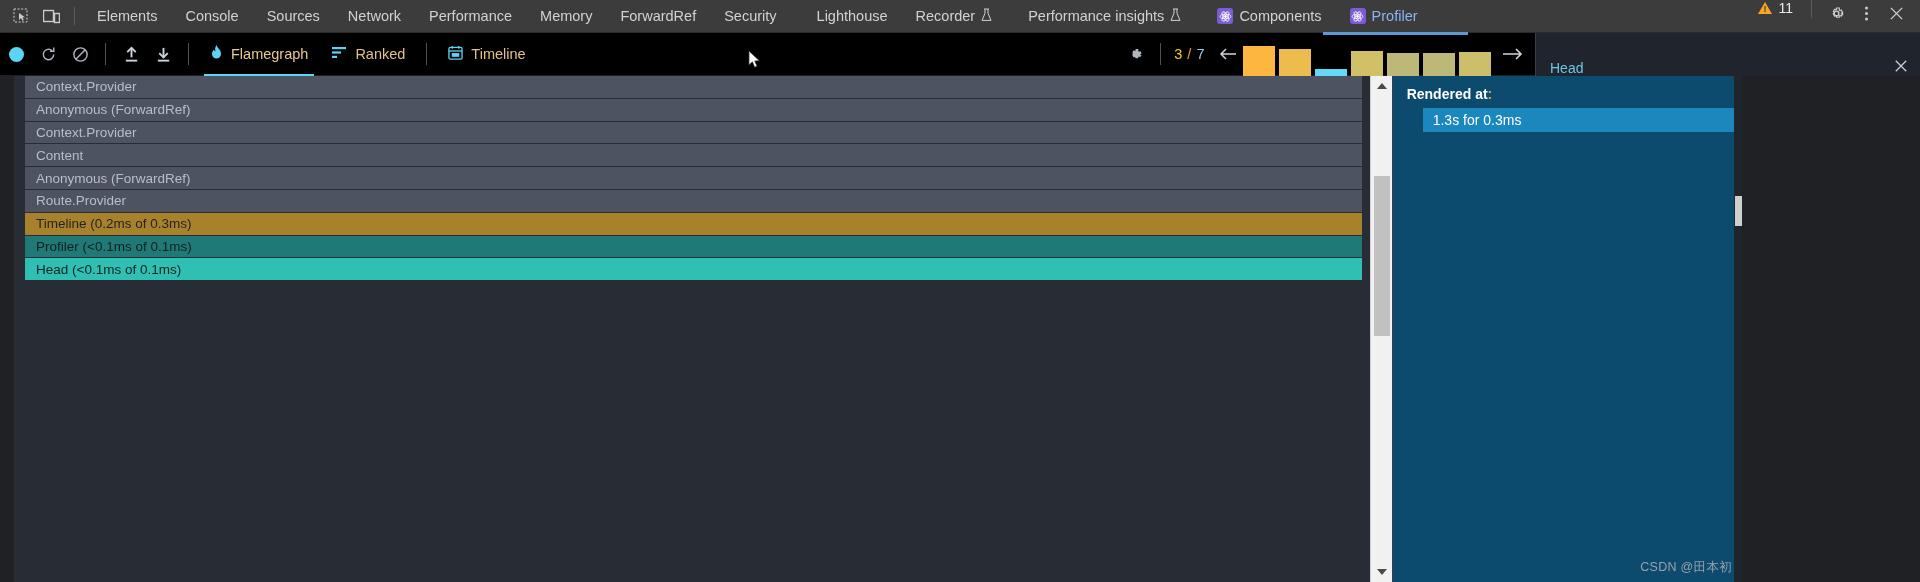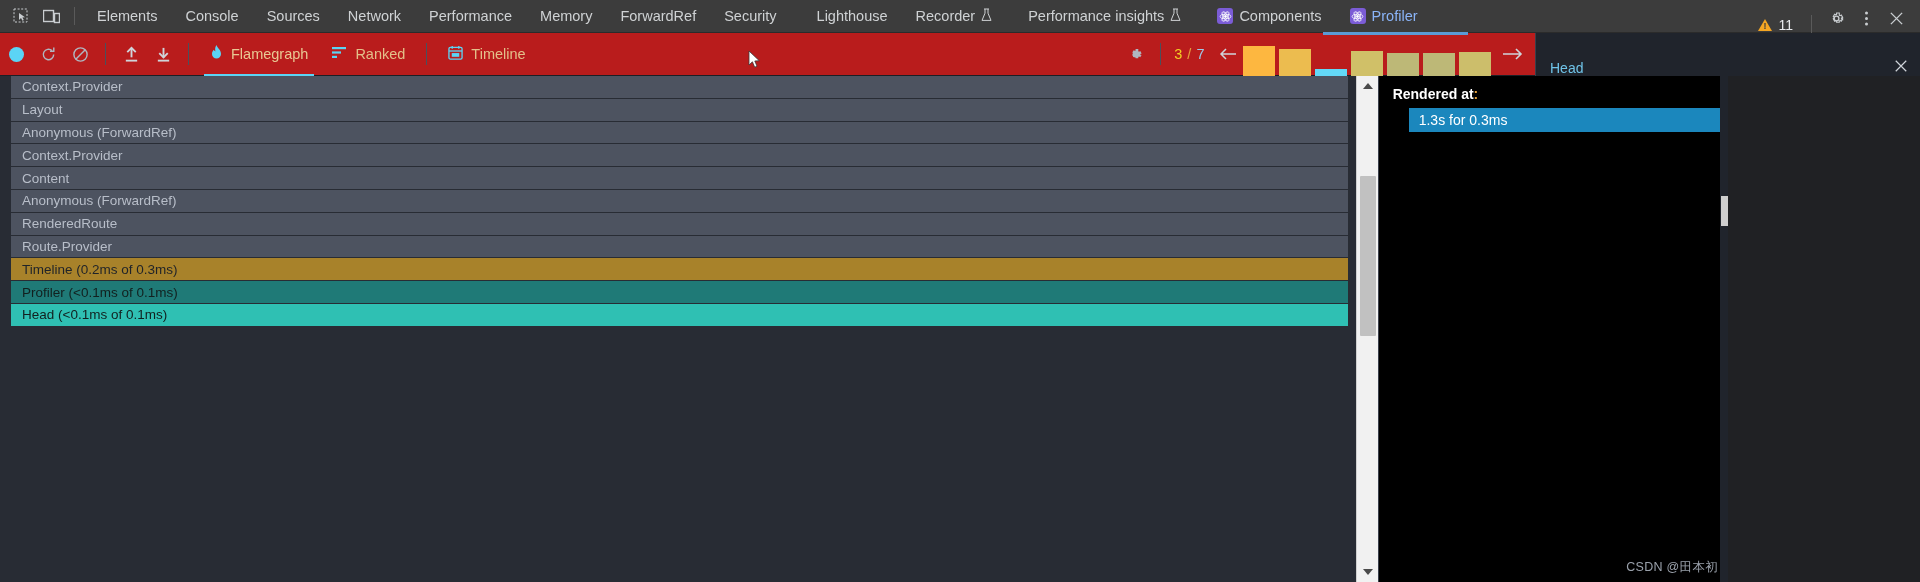--- a/index.html
+++ b/index.html
@@ -32,32 +32,32 @@
     color: #cfd2d4; font-size: 14.5px; white-space: nowrap;
   }
   .tb-tab.selected { color: #8ab4f8; }
   .tb-tab .react-badge {
     width: 16px; height: 16px; border-radius: 3px;
     background: #7b5cd6;
     display: inline-flex; align-items: center; justify-content: center;
     flex: 0 0 auto;
   }
   .tb-right {
-    display: flex; align-items: flex-end; height: 33px; padding-right: 10px; gap: 2px;
+    display: flex; align-items: flex-start; height: 33px; padding-right: 10px; gap: 2px;
     flex: 0 0 auto;
   }
   .warn-chip { display: flex; align-items: center; gap: 6px; padding: 0 8px; color: #e8eaed; font-size: 14px; }
   .warn-tri { width: 0; height: 0; border-left: 7px solid transparent; border-right: 7px solid transparent; border-bottom: 12px solid #f5a623; position: relative; }
   .warn-tri::after { content: "!"; position: absolute; left: -2px; top: 2px; font-size: 9px; color: #3c3c3c; font-weight: bold; }
   .ico-btn { width: 28px; height: 28px; display: flex; align-items: center; justify-content: center; color: #c9cdd0; }
 
   
   .profiler-toolbar {
     position: absolute; top: 33px; left: 0; width: 1920px; height: 43px;
-    background: #b91c1c;
+    background: #000000;
     display: flex; align-items: center;
     border-bottom: 1px solid #1c1f26;
   }
   .pt-btn { width: 32px; height: 30px; display: flex; align-items: center; justify-content: center; color: #b0b6c0; }
   .pt-btn.record-dot { }
   .rec-dot { width: 15px; height: 15px; border-radius: 50%; background: #5bd4f5; display: block; }
   .pt-sep { width: 1px; height: 22px; background: #4a505c; margin: 0 9px; }
   .pt-toggle {
     display: flex; align-items: center; gap: 8px; height: 43px; padding: 0 12px;
     color: #e3c08a; font-size: 14.5px; position: relative;
@@ -84,21 +84,21 @@
   
   .toolbar-right-pane {
     width: 385px; height: 43px; background: #20242c;
     display: flex; align-items: flex-end; justify-content: space-between;
     padding: 0 12px 0 14px; border-left: 1px solid #3a3f4b;
   }
   .trp-title { color: #6fc3e8; font-size: 14px; }
   .trp-close { color: #cfd4da; font-size: 17px; line-height: 1; }
 
   
-  .main-area { position: absolute; top: 76px; left: 0; width: 1728px; height: 506px; display: flex; }
+  .main-area { position: absolute; top: 76px; left: 14px; width: 1728px; height: 506px; display: flex; }
   .flame-pane { position: relative; width: 1534px; height: 506px; background: #282c34; overflow: hidden; }
   .flame-rows { position: absolute; top: 0; left: 0; right: 22px; }
   .flame-row {
     height: 22.8px; display: flex; align-items: center;
     padding-left: 11px;
     border-bottom: 1px solid #282c34;
     font-size: 13.5px; white-space: nowrap; overflow: hidden;
     color: #b8bec9;
     background: #4d5360;
     margin-left: 11px; margin-right: 8px;
@@ -113,21 +113,21 @@
     border-left: 1px solid #cfcfcf;
   }
   .vs-arrow { width: 22px; height: 20px; display: flex; align-items: center; justify-content: center; }
   .vs-arrow .tri-up { width: 0; height: 0; border-left: 5px solid transparent; border-right: 5px solid transparent; border-bottom: 6px solid #4a4a4a; }
   .vs-arrow .tri-down { width: 0; height: 0; border-left: 5px solid transparent; border-right: 5px solid transparent; border-top: 6px solid #4a4a4a; }
   .vs-arrow.bottom { position: absolute; bottom: 0; left: 0; }
   .vs-thumb { position: absolute; left: 3px; top: 100px; width: 16px; height: 160px; background: #c1c1c1; border-radius: 1px; }
 
   
   .detail-pane {
-    width: 386px; height: 506px; background: #000000;
+    width: 386px; height: 506px; background: #0c4a6e;
     border-left: 1px solid #3a3f4b; position: relative; padding: 10px 21px 0 14px;
   }
   .detail-label { color: #ffffff; font-size: 14px; font-weight: bold; margin-bottom: 6px; }
   .detail-label .colon { color: #e8a33d; }
   .rendered-chip {
     background: #1b87bd; color: #ffffff; font-size: 14px;
     padding: 4px 10px; margin-left: 16px; width: 100%;
   }
   .watermark {
     position: absolute; right: 10px; bottom: 6px; color: #9aa1ab; font-size: 12.5px;
@@ -370,36 +370,30 @@
   </div>
 
   <div class="main-area">
 
     <div class="flame-pane">
       <div class="flame-rows" id="flame-rows">
           <div class="flame-row ">
             <span>Context.Provider</span>
           </div>
           <div class="flame-row ">
-            <span>Layout</span>
-          </div>
-          <div class="flame-row ">
             <span>Anonymous (ForwardRef)</span>
           </div>
           <div class="flame-row ">
             <span>Context.Provider</span>
           </div>
           <div class="flame-row ">
             <span>Content</span>
           </div>
           <div class="flame-row ">
             <span>Anonymous (ForwardRef)</span>
-          </div>
-          <div class="flame-row ">
-            <span>RenderedRoute</span>
           </div>
           <div class="flame-row ">
             <span>Route.Provider</span>
           </div>
           <div class="flame-row c-gold">
             <span>Timeline (0.2ms of 0.3ms)</span>
           </div>
           <div class="flame-row c-teal-dark">
             <span>Profiler (&lt;0.1ms of 0.1ms)</span>
           </div>

